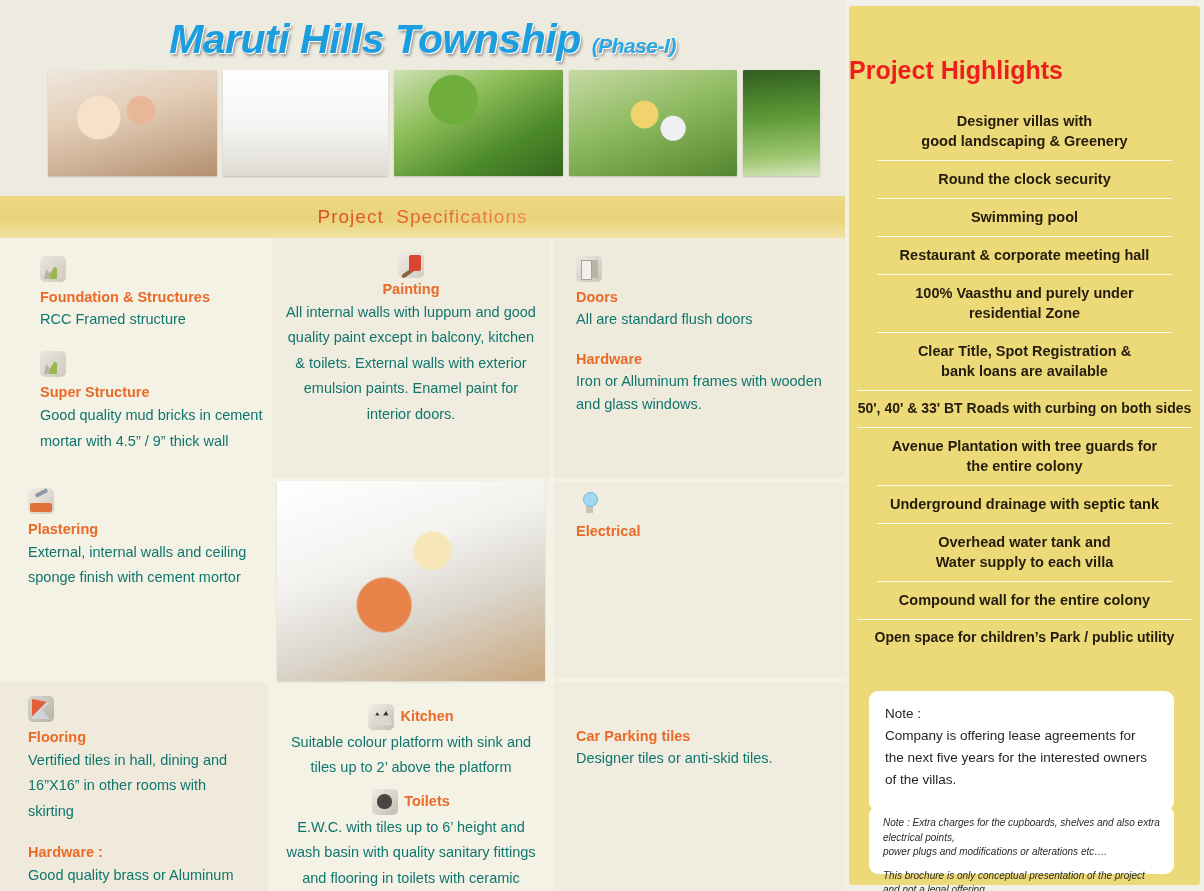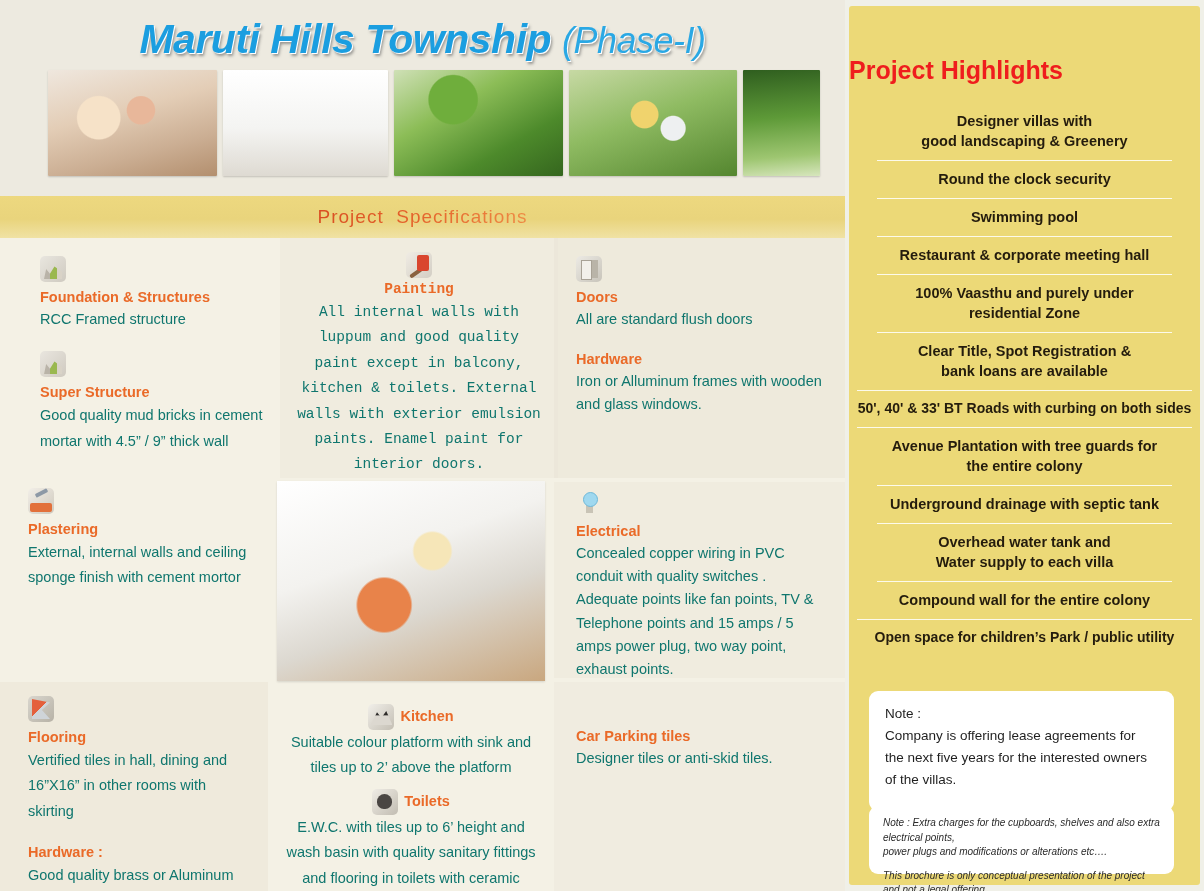--- a/index.html
+++ b/index.html
@@ -29,21 +29,21 @@
   #title {
     position: absolute; left: 0; top: 16px; width: 845px;
     text-align: center;
     font-size: 41px; font-weight: bold; font-style: italic;
     letter-spacing: -0.5px;
     color: #1b9ee0;
     text-shadow: 1px 1px 0 #ffffff, 2px 3px 3px rgba(80,80,80,0.55);
     white-space: nowrap;
   }
   #title .phase {
-    font-size: 36px; color: #2aa8e4; font-weight: normal;
+    font-size: 21px; color: #2aa8e4; font-weight: bold;
   }
   #photoStrip {
     position: absolute; left: 48px; top: 70px;
     width: 772px; height: 106px;
     display: flex; gap: 6px;
   }
   .photo {
     height: 106px; border-radius: 1px; overflow: hidden;
     position: relative;
     box-shadow: 0 1px 2px rgba(0,0,0,0.18);
@@ -98,21 +98,21 @@
   }
 
   #specGrid {
     position: absolute; left: 0; top: 238px;
     width: 845px; height: 653px;
     background: #f4f1e5;
   }
   .cell { position: absolute; }
 
   .c-r1c1 { left: 0;   top: 0;   width: 268px; height: 240px; margin-left: 12px; }
-  .c-r1c2 { left: 280px; top: 0; width: 278px; height: 240px; background: rgba(236,231,217,0.5); font-family: Liberation Mono, monospace; }
+  .c-r1c2 { left: 272px; top: 0; width: 278px; height: 240px; background: rgba(236,231,217,0.5); }
   .c-r1c3 { left: 554px; top: 0; width: 291px; height: 240px; background: rgba(234,228,214,0.55); }
 
   .c-r2c1 { left: 0;   top: 244px; width: 268px; height: 196px; }
   .c-r2c2 { left: 272px; top: 244px; width: 278px; height: 196px; }
   .c-r2c3 { left: 554px; top: 244px; width: 291px; height: 196px; background: rgba(236,231,217,0.5); }
 
   .c-r3c1 { left: 0;   top: 444px; width: 268px; height: 209px; background: rgba(233,227,212,0.5); }
   .c-r3c2 { left: 272px; top: 444px; width: 278px; height: 209px; }
   .c-r3c3 { left: 554px; top: 444px; width: 291px; height: 209px; background: rgba(236,231,217,0.45); }
 
@@ -333,21 +333,20 @@
         </div>
       </div>
 
       <div class="cell c-r2c2"></div>
       <div class="midphoto"></div>
 
       <div class="cell c-r2c3">
         <div class="inner" style="padding-top:8px; padding-left:22px;">
           <span class="spec-icon ic-electrical"></span>
           <div class="spec-head">Electrical</div>
-          <div class="spec-body tight">Concealed copper wiring in PVC conduit with quality switches . Adequate points like fan points, TV &amp; Telephone points and 15 amps / 5 amps power plug, two way point, exhaust points.</div>
         </div>
       </div>
 
       <div class="cell c-r3c1">
         <div class="inner" style="padding-top:14px;">
           <span class="spec-icon ic-flooring"></span>
           <div class="spec-head">Flooring</div>
           <div class="spec-body">Vertified tiles in hall, dining and 16”X16” in other rooms with skirting</div>
           <div class="gap"></div>
           <div class="spec-head">Hardware :</div>

